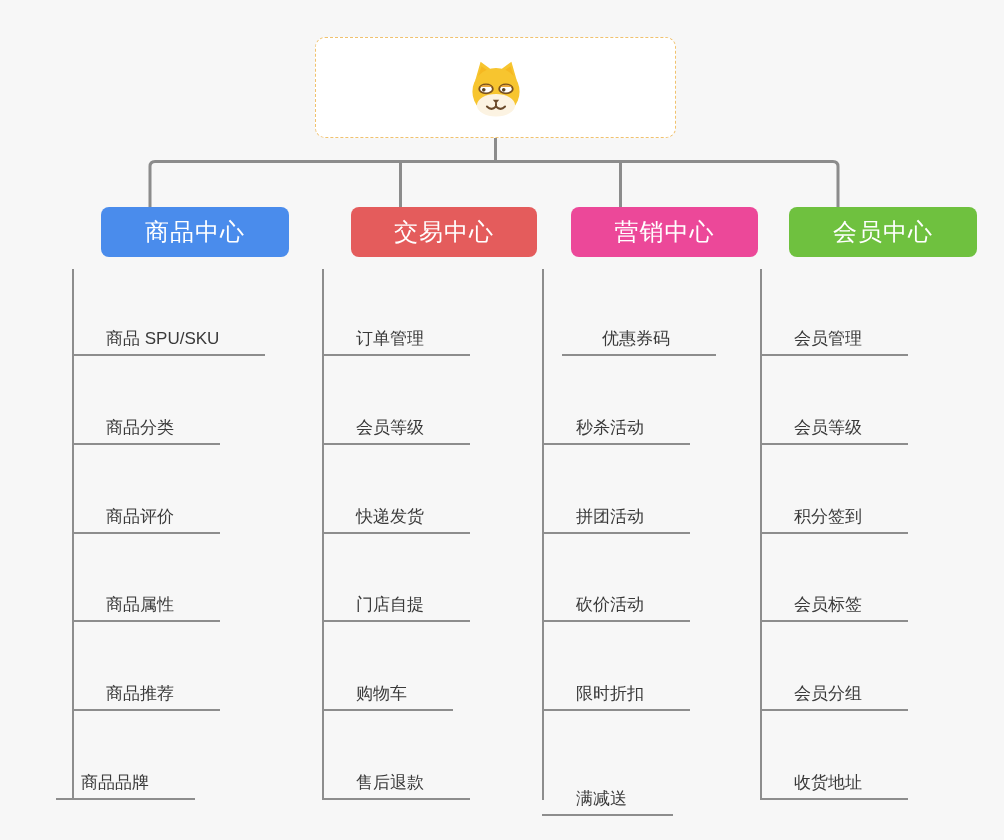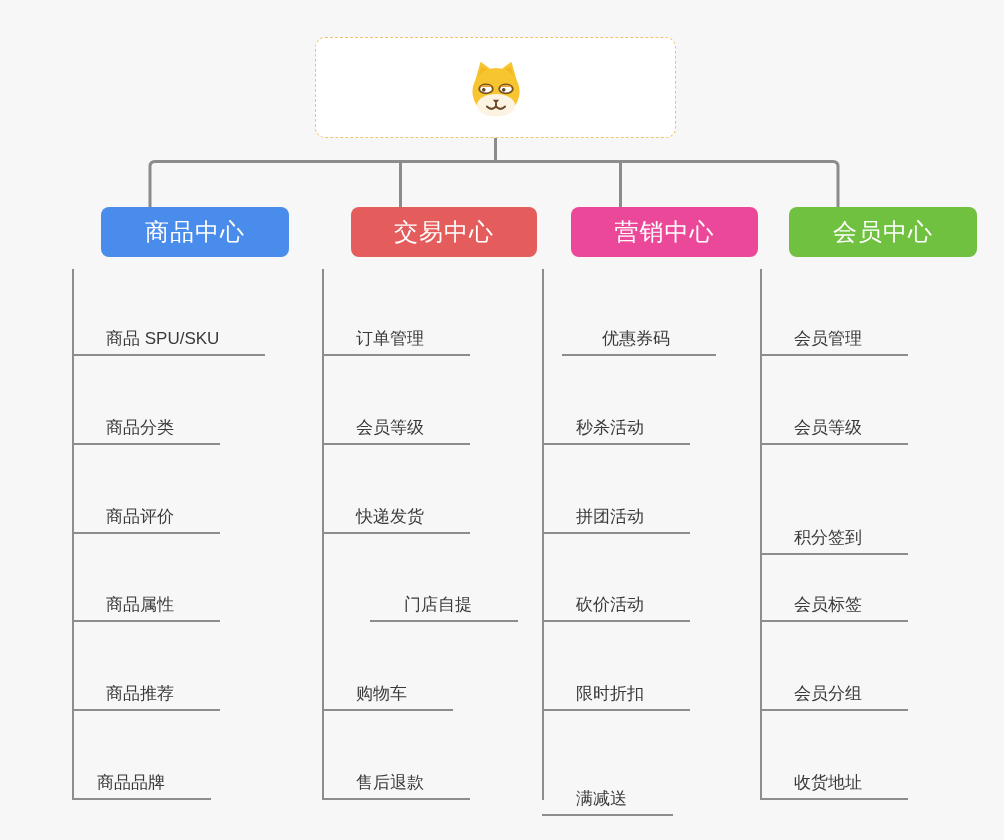--- a/index.html
+++ b/index.html
@@ -69,46 +69,46 @@
   <div id="branches">
       <div class="branch-node" style="left: 57px; width: 188px; background: rgb(74, 140, 236);">
         <span class="branch-label">商品中心</span>
       </div>
       <div class="trunk" style="left: 72px;"></div>
       <div class="sub-item" style="left: 72px; top: 324px;">商品 SPU/SKU</div>
       <div class="sub-item" style="left: 72px; top: 413px;">商品分类</div>
       <div class="sub-item" style="left: 72px; top: 502px;">商品评价</div>
       <div class="sub-item" style="left: 72px; top: 590px;">商品属性</div>
       <div class="sub-item" style="left: 72px; top: 679px;">商品推荐</div>
-      <div class="sub-item" style="left: 72px; top: 768px; padding-left: 25px;">商品品牌</div>
+      <div class="sub-item" style="left: 56px; top: 768px; padding-left: 25px;">商品品牌</div>
       <div class="branch-node" style="left: 307px; width: 186px; background: rgb(228, 92, 92);">
         <span class="branch-label">交易中心</span>
       </div>
       <div class="trunk" style="left: 322px;"></div>
       <div class="sub-item" style="left: 322px; top: 324px;">订单管理</div>
       <div class="sub-item" style="left: 322px; top: 413px;">会员等级</div>
       <div class="sub-item" style="left: 322px; top: 502px;">快递发货</div>
-      <div class="sub-item" style="left: 322px; top: 590px; margin-left: 48px;">门店自提</div>
+      <div class="sub-item" style="left: 322px; top: 590px;">门店自提</div>
       <div class="sub-item" style="left: 322px; top: 679px;">购物车</div>
       <div class="sub-item" style="left: 322px; top: 768px;">售后退款</div>
       <div class="branch-node" style="left: 527px; width: 187px; background: #ec4899;">
         <span class="branch-label">营销中心</span>
       </div>
       <div class="trunk" style="left: 542px;"></div>
       <div class="sub-item" style="left: 562px; top: 324px; padding-left: 40px;">优惠券码</div>
       <div class="sub-item" style="left: 542px; top: 413px;">秒杀活动</div>
       <div class="sub-item" style="left: 542px; top: 502px; text-align: right;">拼团活动</div>
       <div class="sub-item" style="left: 542px; top: 590px;">砍价活动</div>
       <div class="sub-item" style="left: 542px; top: 679px;">限时折扣</div>
       <div class="sub-item" style="left: 542px; top: 784px;">满减送</div>
       <div class="branch-node" style="left: 745px; width: 188px; background: rgb(111, 193, 63);">
         <span class="branch-label">会员中心</span>
       </div>
       <div class="trunk" style="left: 760px;"></div>
       <div class="sub-item" style="left: 760px; top: 324px;">会员管理</div>
       <div class="sub-item" style="left: 760px; top: 413px;">会员等级</div>
-      <div class="sub-item" style="left: 760px; top: 502px; margin-top: 21px;">积分签到</div>
+      <div class="sub-item" style="left: 760px; top: 502px;">积分签到</div>
       <div class="sub-item" style="left: 760px; top: 590px;">会员标签</div>
       <div class="sub-item" style="left: 760px; top: 679px;">会员分组</div>
       <div class="sub-item" style="left: 760px; top: 768px;">收货地址</div>
     </div>
 
 </div>
 
 </body></html>

